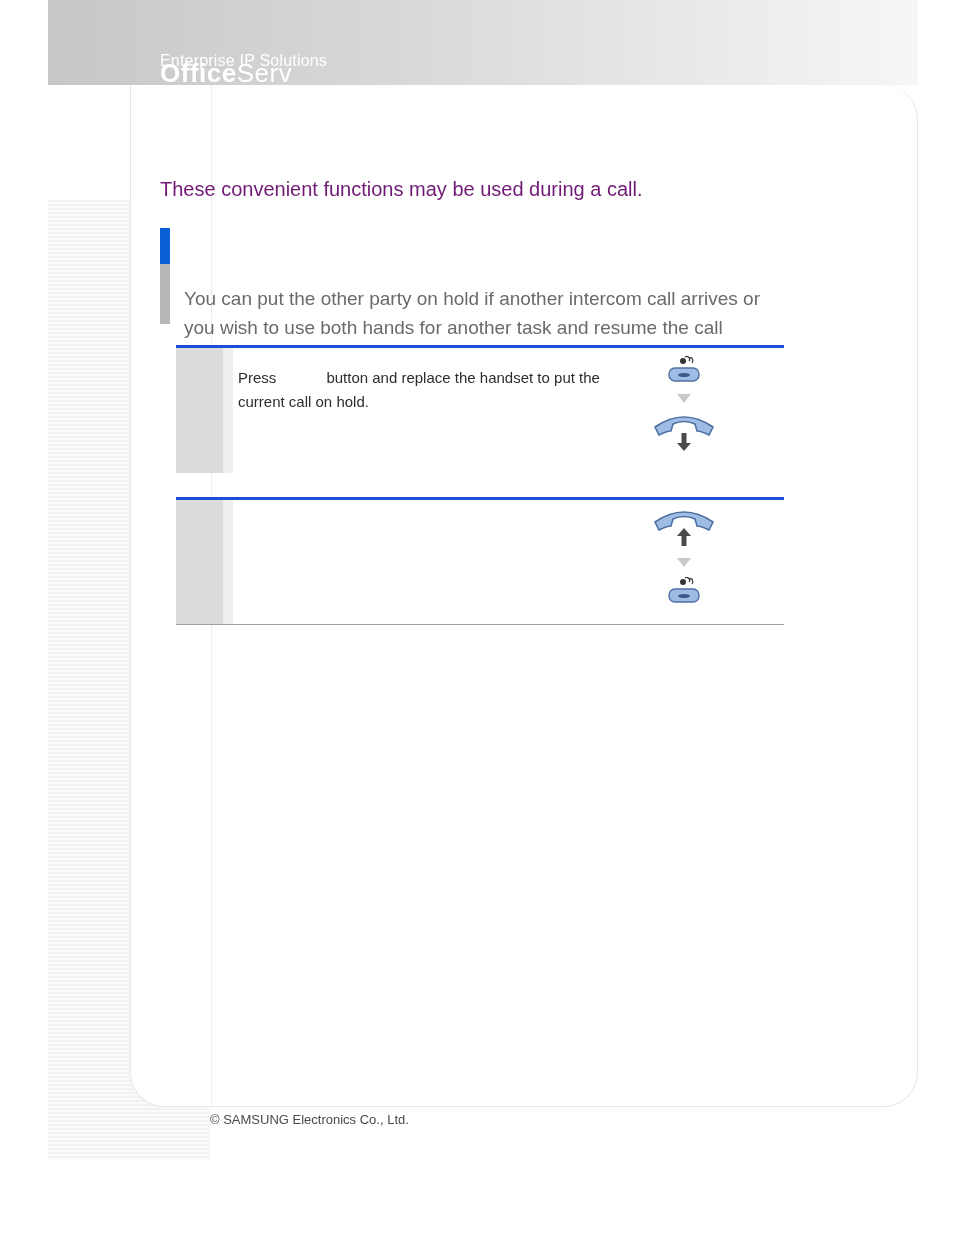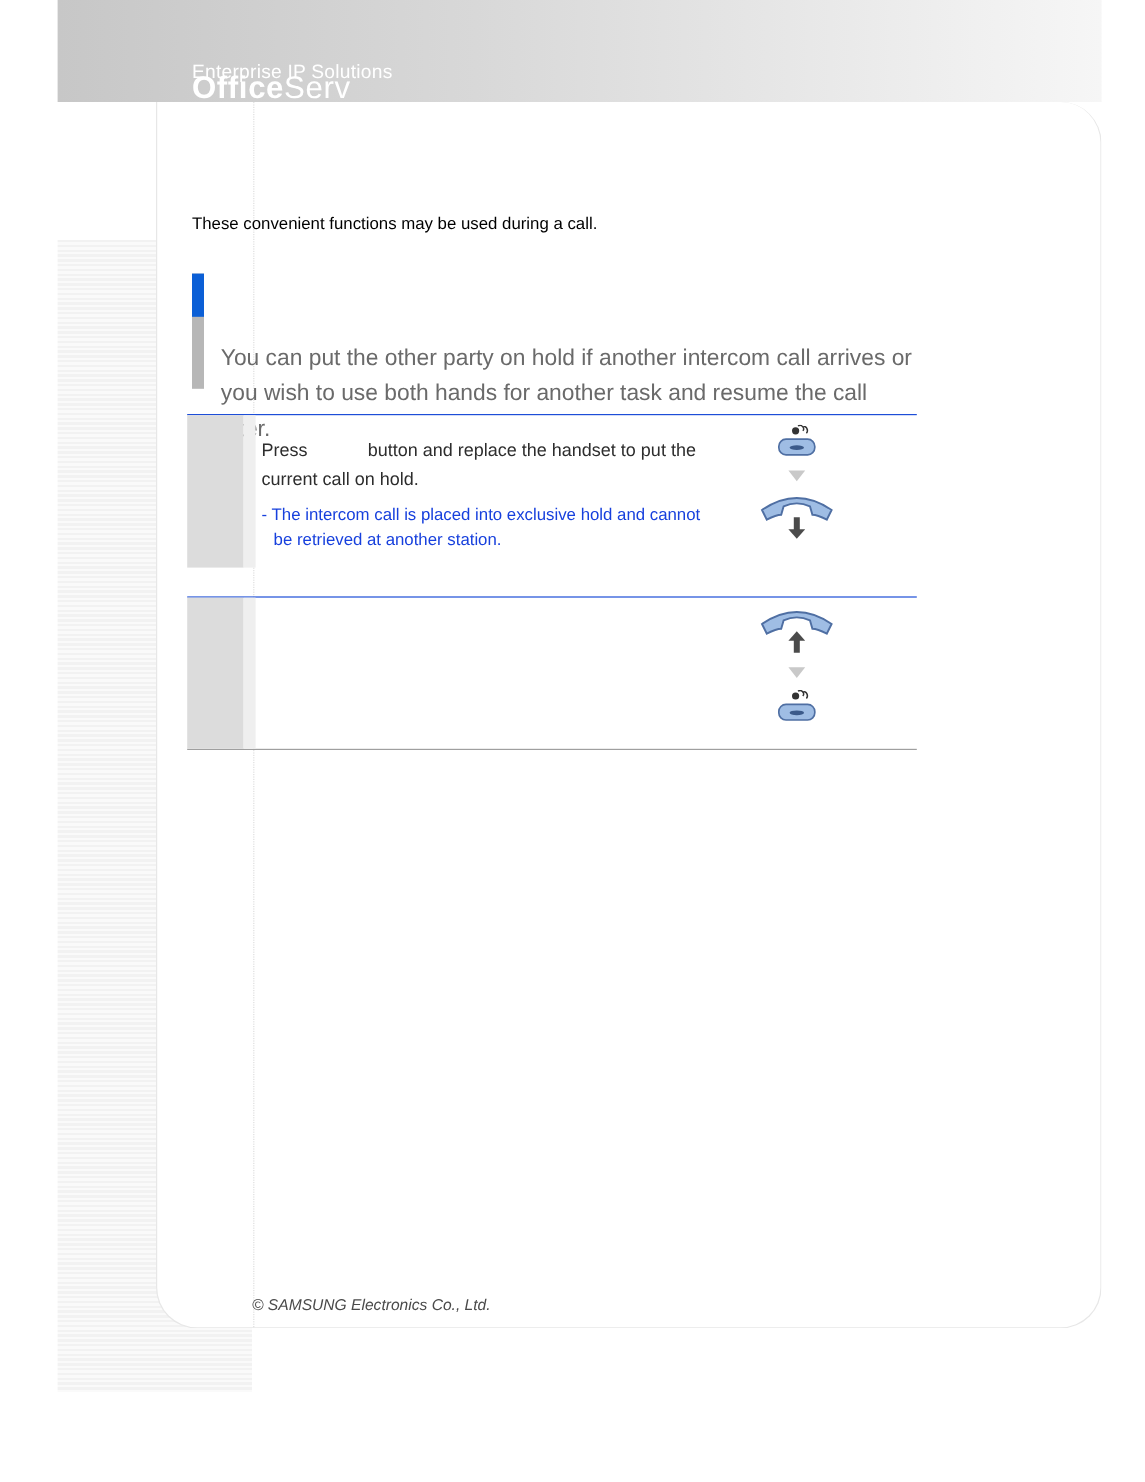--- a/index.html
+++ b/index.html
@@ -58,22 +58,22 @@
   .page-frame::after {
     content: "";
     position: absolute;
     left: 80px; top: 0;
     width: 1px; height: 100%;
     border-left: 1px dotted #dedede;
   }
   .intro-line {
     position: absolute;
     left: 160px; top: 178px;
-    font-size: 14px;
-    color: #000000;
+    font-size: 20px;
+    color: #701a75;
     z-index: 3;
   }
   .section {
     position: absolute;
     left: 160px;
     z-index: 3;
   }
   .section-hold { top: 228px; width: 608px; }
   .section-marker {
     position: absolute;
@@ -91,23 +91,23 @@
   .section-body {
     position: absolute;
     left: 24px; top: 56px;
     width: 584px;
     color: #6a6a6a;
     font-size: 19px;
     line-height: 1.55;
   }
   .step-block {
     position: absolute;
-    left: 156px;
+    left: 176px;
     width: 608px;
-    border-top: 1px solid #1d4ed8;
+    border-top: 3px solid #1d4ed8;
     z-index: 3;
   }
   .step-1 { top: 345px; height: 128px; }
   .step-2 { top: 497px; height: 128px; border-bottom: 1px solid #9f9f9f; }
   .step-side {
     position: absolute;
     left: 0; top: 0;
     width: 47px; height: 100%;
     background: #dcdcdc;
   }
@@ -144,25 +144,24 @@
   }
   .chev-down {
     width: 0; height: 0;
     border-left: 7px solid transparent;
     border-right: 7px solid transparent;
     border-top: 9px solid #c9c9c9;
     margin: 2px 0;
   }
   .footer-line {
     position: absolute;
-    left: 210px; top: 1080px;
+    left: 210px; top: 1112px;
     font-size: 13px;
     color: #4a4a4a;
     z-index: 3;
-    font-style: italic;
   }
   svg { display: block; }
 </style>
 </head>
 <body>
 
 <div class="header-band"></div>
 <div class="left-stripes"></div>
 
 <div class="brand-tag">Enterprise IP Solutions</div>
@@ -179,21 +178,20 @@
   <div class="section-body">You can put the other party on hold if another intercom call arrives or you wish to use both hands for another task and resume the call later.</div>
 </div>
 
 <div class="step-block step-1">
   <div class="step-side"></div>
   <div class="step-side-inner"></div>
   <div class="step-text">
     <span>Press </span>
     <span>&nbsp;&nbsp;&nbsp;&nbsp;&nbsp;&nbsp;&nbsp;&nbsp;&nbsp;&nbsp;</span>
     <span> button and replace the handset to put the current call on hold.</span>
-    <div class="step-note">- The intercom call is placed into exclusive hold and cannot be retrieved at another station.</div>
   </div>
   <div class="icon-col">
     <span>
       <svg width="42" height="28" viewBox="0 0 42 28">
         <path d="M22 1 c3 -2 6 2 4 4" stroke="#333" stroke-width="1.2" fill="none"></path>
         <path d="M26 2 c3 -2 5 3 3 5" stroke="#333" stroke-width="1.2" fill="none"></path>
         <circle cx="20" cy="5" r="3" fill="#333"></circle>
         <rect x="6" y="12" width="30" height="13" rx="6" fill="#9fbde4" stroke="#4f6fa3" stroke-width="1.4"></rect>
         <ellipse cx="21" cy="19" rx="6" ry="2" fill="#3b5a8a"></ellipse>
       </svg>

